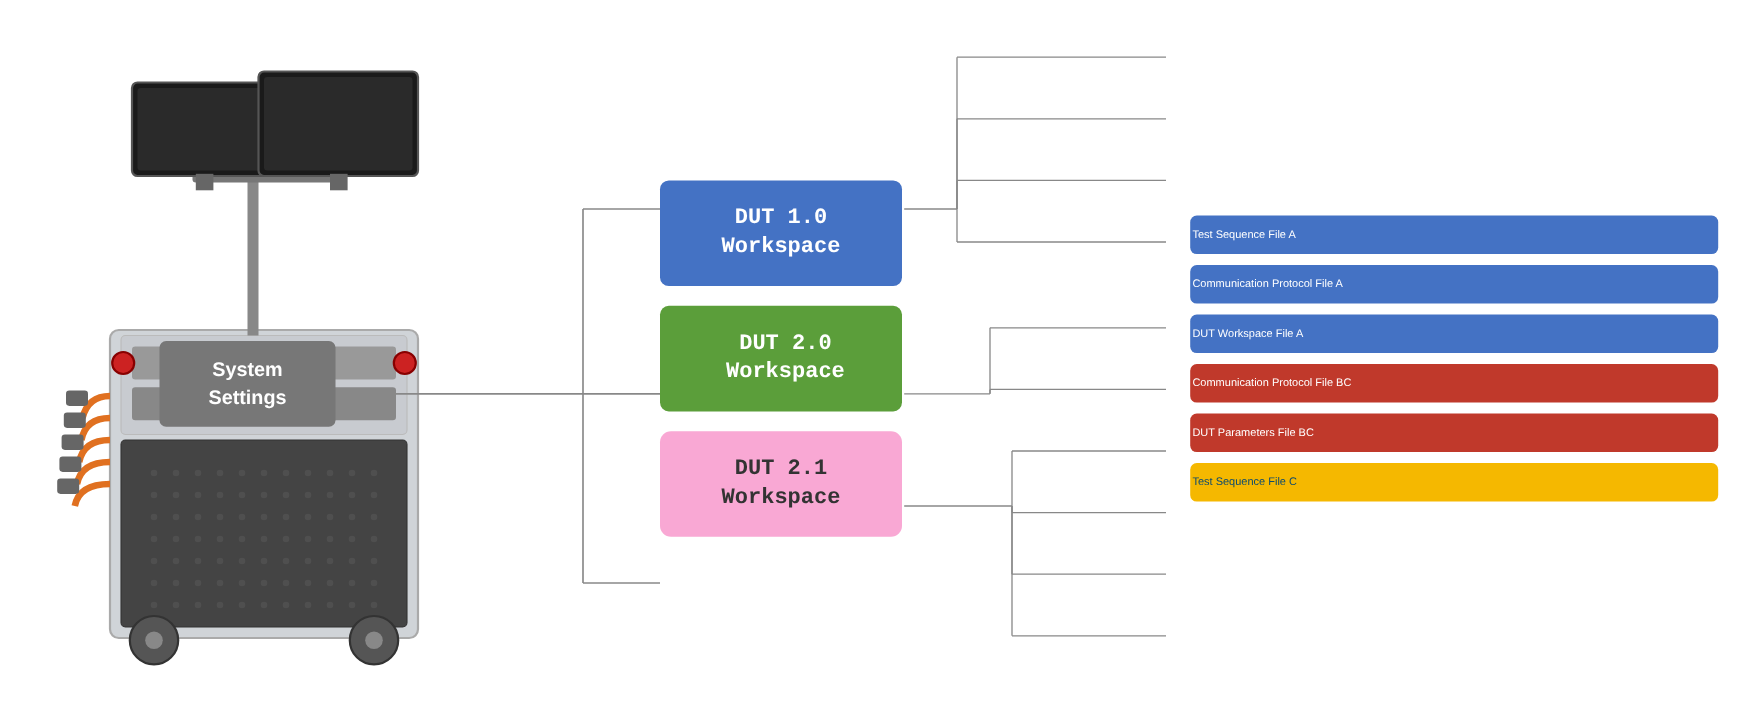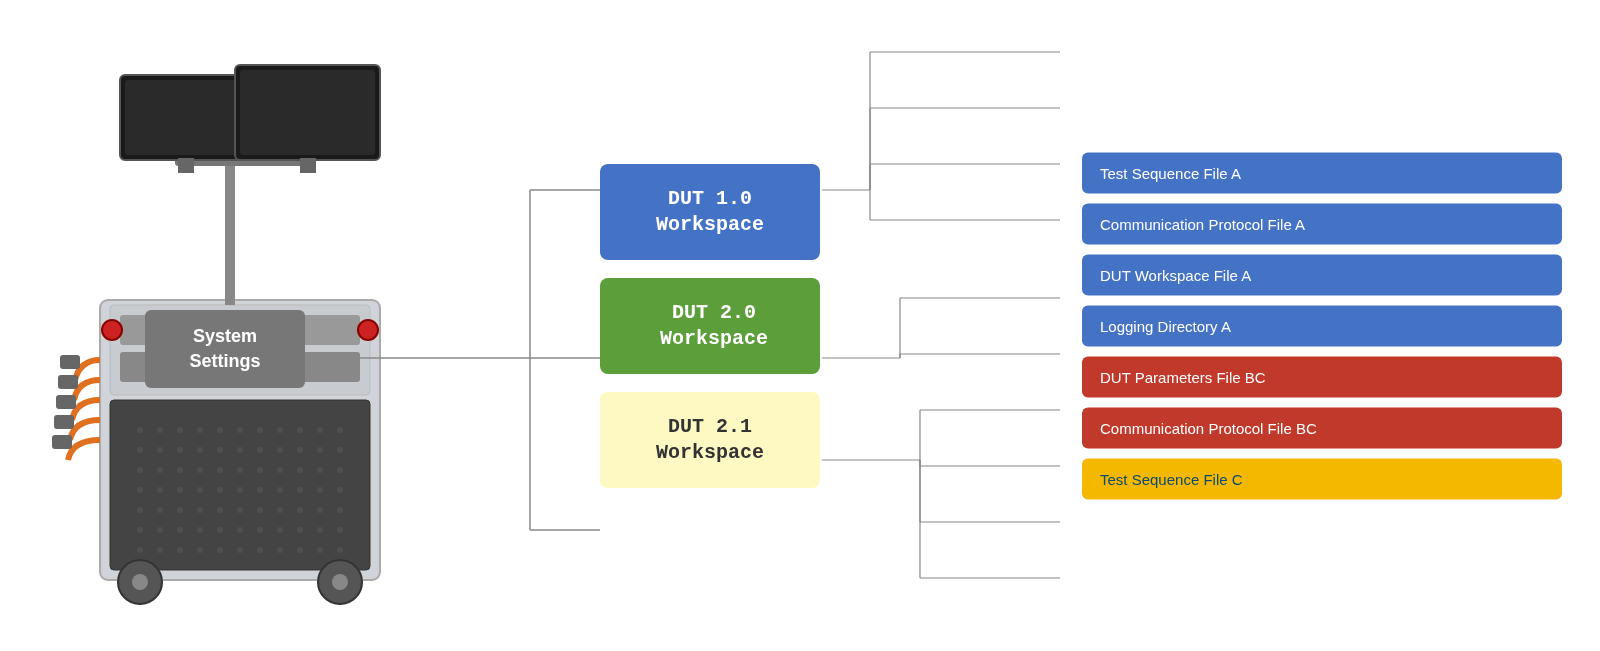--- a/index.html
+++ b/index.html
@@ -62,28 +62,28 @@
       color: white;
       font-weight: bold;
       font-size: 20px;
       text-align: center;
       line-height: 1.3;
       font-family: Liberation Mono, monospace;
     }
 
     .workspace-box.blue { background: #4472C4; }
     .workspace-box.green { background: #5B9E3A; padding-left: 24px; }
-    .workspace-box.yellow { background: #fef9c3; color: #333; }
+    .workspace-box.yellow { background: #f9a8d4; color: #333; border-radius: 10px; }
 
     .file-item {
       width: 480px;
-      padding: 12px 18px;
+      padding: 12px 2px;
       border-radius: 6px;
       color: white;
-      font-size: 15px;
+      font-size: 10px;
       font-weight: 500;
     }
 
     .file-item.blue { background: #4472C4; }
     .file-item.green { background: #5B9E3A; }
     .file-item.red { background: #C0392B; }
     .file-item.yellow { background: #F5B800; color: #0c4a6e; }
 
     
     .connector-svg {
@@ -303,27 +303,24 @@
 
     <div class="file-item blue">
       <span>Test Sequence File A</span>
     </div>
     <div class="file-item blue">
       <span>Communication Protocol File A</span>
     </div>
     <div class="file-item blue">
       <span>DUT Workspace File A</span>
     </div>
-    <div class="file-item blue">
-      <span>Logging Directory A</span>
+    <div class="file-item red">
+      <span>Communication Protocol File BC</span>
     </div>
     <div class="file-item red">
       <span>DUT Parameters File BC</span>
     </div>
-    <div class="file-item red">
-      <span>Communication Protocol File BC</span>
-    </div>
     <div class="file-item yellow">
       <span>Test Sequence File C</span>
     </div>
   </div>
 
 </div>
 
 </body></html>

